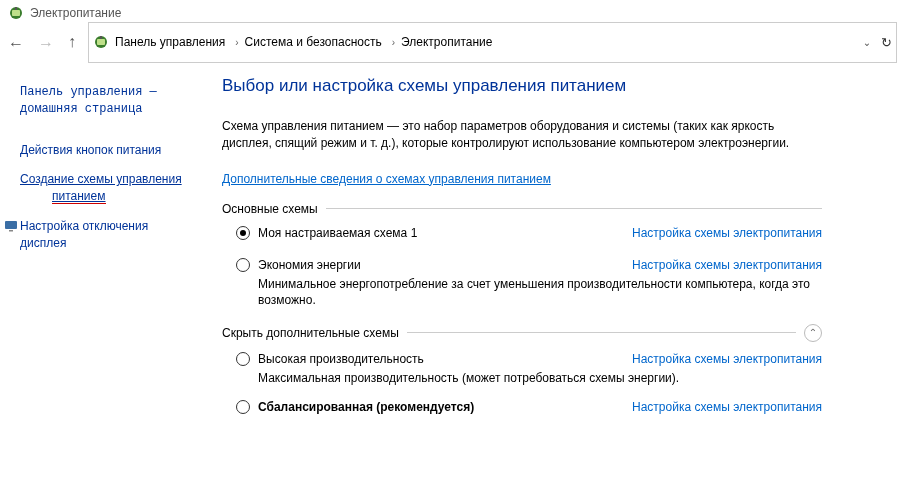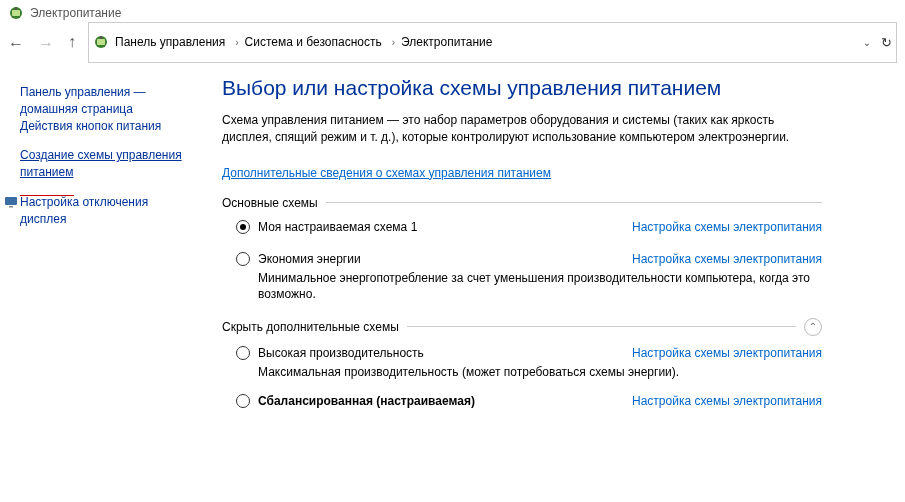--- a/index.html
+++ b/index.html
@@ -45,27 +45,27 @@
     padding:16px 4px;
     font-size:12px;
   }
   .addr-bar .addr-icon { width:16px;height:16px;margin-right:6px; display:inline-flex;align-items:center;justify-content:center;}
   .crumb { margin-right:4px; }
   .crumb-sep { color:#666; margin:0 6px; font-size:10px; }
   .addr-right { margin-left:auto; display:flex; align-items:center; gap:10px; color:#555;}
   .refresh { font-size:13px; color:#333; }
   .content { display:flex; padding-top:14px;}
   .sidebar { width:192px; padding:8px 8px 8px 20px; }
-  .sidebar-header { color:#003399; margin-bottom:0; line-height:1.4;}
+  .sidebar-header { color:#003399; margin-bottom:24px; line-height:1.4;font-family:Liberation Mono, monospace;}
   .side-link { color:#003399; margin-bottom:12px; display:flex; align-items:flex-start; line-height:1.45; }
   .side-link.active { text-decoration:underline; }
   .side-link .icon-slot { width:18px; flex-shrink:0; display:inline-flex; align-items:flex-start; justify-content:center; margin-left:-18px; margin-top:1px;}
-  .red-underline { border-bottom:1.5px solid #c00; display:inline; padding-bottom:16px;}
+  .red-underline { border-bottom:1.5px solid #c00; display:inline; padding-bottom:0;margin-left:32px;}
   .main { flex:1; padding:0 40px 0 30px; max-width:670px;}
-  h1 { color:#003399; font-weight:400; font-size:21px; margin:0 0 12px 0;}
+  h1 { color:#003399; font-weight:400; font-size:17px; margin:0 0 22px 0;}
   .intro { line-height:1.4; margin-bottom:20px;}
   .link { color:#0066cc; text-decoration:underline; cursor:pointer;}
   .group-sep { display:flex; align-items:center; margin:16px 0 10px 0; }
   .group-sep .label { white-space:nowrap; margin-right:8px; }
   .group-sep .line { flex:1; height:1px; background:#ccc; }
   .group-sep .coll { width:18px;height:18px;border:1px solid #bbb;border-radius:50%;display:inline-flex;align-items:center;justify-content:center;font-size:10px;color:#666;margin-left:8px;}
   .plan { margin:0 0 6px 14px; }
   .plan-row { display:flex; align-items:center; }
   .plan-row .radio { width:14px;height:14px;border:1px solid #333;border-radius:50%;margin-right:8px;display:inline-flex;align-items:center;justify-content:center;flex-shrink:0;}
   .plan-row .radio.sel::after{content:"";width:6px;height:6px;border-radius:50%;background:#000;}
@@ -189,18 +189,18 @@
         <span class="radio"></span>
         <span class="name">Высокая производительность</span>
         <span class="cfg">Настройка схемы электропитания</span>
       </div>
       <div class="plan-desc">Максимальная производительность (может потребоваться схемы энергии).</div>
     </div>
 
     <div class="plan">
       <div class="plan-row">
         <span class="radio"></span>
-        <span class="name bold">Сбалансированная (настраиваемая)</span>
+        <span class="name bold">Сбалансированная (рекомендуется)</span>
         <span class="cfg">Настройка схемы электропитания</span>
       </div>
     </div>
   </div>
 </div>
 
 </body></html>

